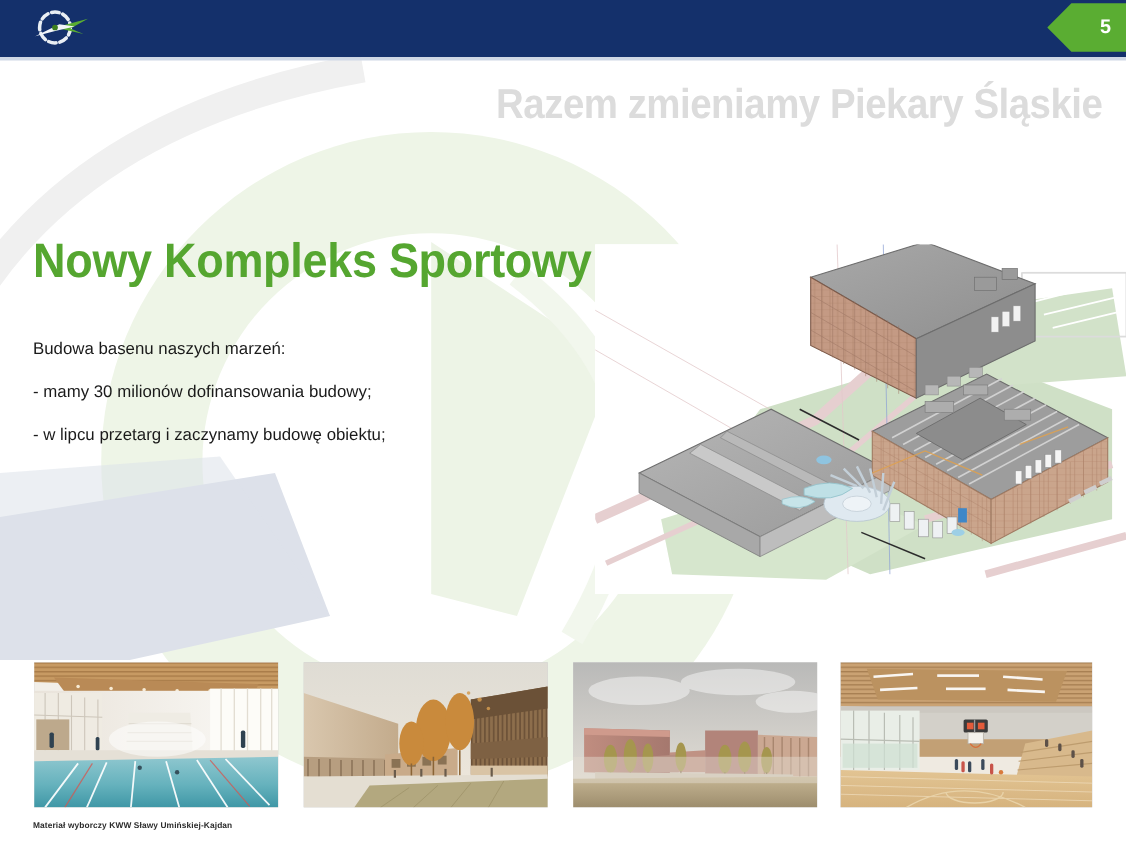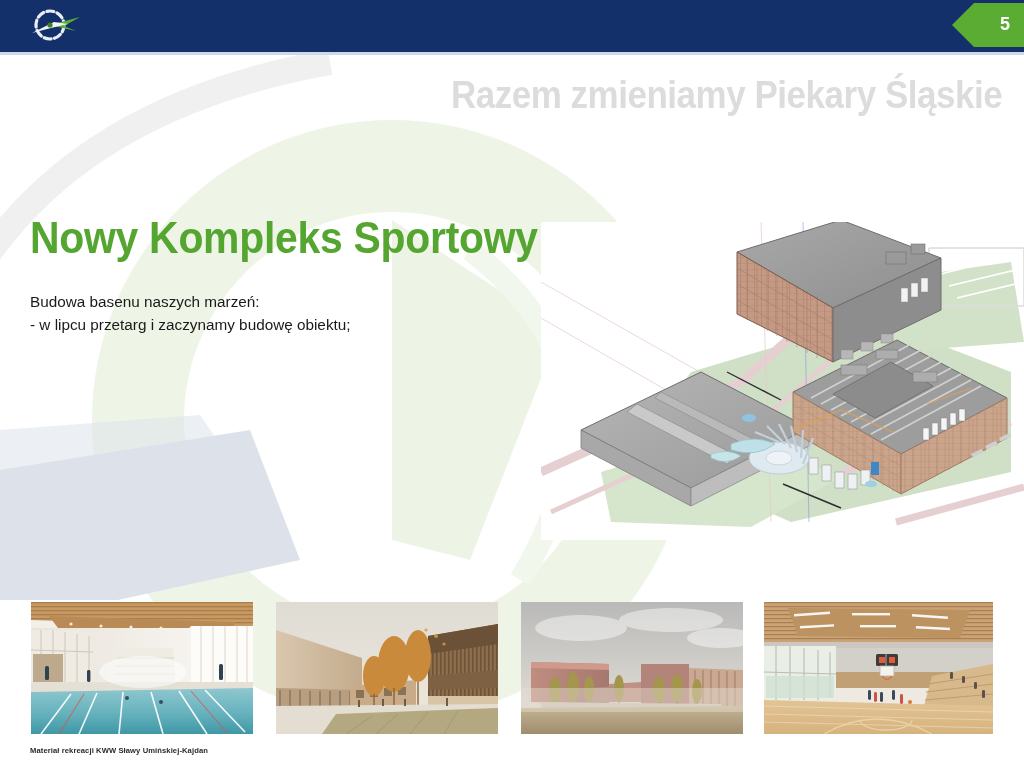--- a/index.html
+++ b/index.html
@@ -82,21 +82,21 @@
 
   
   #body-copy {
     position: absolute;
     left: 30px; top: 290px;
     width: 512px;
     font-size: 15.3px;
     line-height: 23.2px;
     color: #1a1a1a;
   }
-  #body-copy .para { margin: 0 0 0 0; }
+  #body-copy .para { margin: 16px 0 0 0; }
   #body-copy .gap { height: 22px; }
 
   
   #footer-note {
     position: absolute;
     left: 30px; top: 746px;
     font-size: 7.6px;
     font-weight: bold;
     color: #2b2b2b;
     letter-spacing: 0.1px;
@@ -171,20 +171,21 @@
     </svg>
     <span id="page-badge-number">5</span>
   </div>
 
   <div id="slogan">Razem zmieniamy Piekary Śląskie</div>
 
   <h1 id="slide-title">Nowy Kompleks Sportowy</h1>
 
   <div id="body-copy">
     <p class="para">Budowa basenu naszych marzeń:</p>
+    <p class="para">- mamy 30 milionów dofinansowania budowy;</p>
     <p class="para">- w lipcu przetarg i zaczynamy budowę obiektu;</p>
     <div class="gap"></div>
     <div class="gap"></div>
   </div>
 
   <div id="hero-render">
     <svg width="483" height="318" viewBox="0 0 483 318">
       <defs>
         <linearGradient id="roofA" x1="0" y1="0" x2="1" y2="1">
           <stop offset="0%" stop-color="#a9a9a9"></stop>
@@ -655,15 +656,15 @@
 
       <g fill="#5d5148">
         <rect x="186" y="70" width="3" height="7" rx="1.3"></rect>
         <rect x="198" y="74" width="3" height="7" rx="1.3"></rect>
         <rect x="210" y="80" width="3" height="7" rx="1.3"></rect>
         <rect x="218" y="88" width="3" height="8" rx="1.3"></rect>
       </g>
     </svg>
   </div>
 
-  <div id="footer-note">Materiał rekreacji KWW Sławy Umińskiej-Kajdan</div>
+  <div id="footer-note">Materiał wyborczy KWW Sławy Umińskiej-Kajdan</div>
 
 </div>
 
 </body></html>

